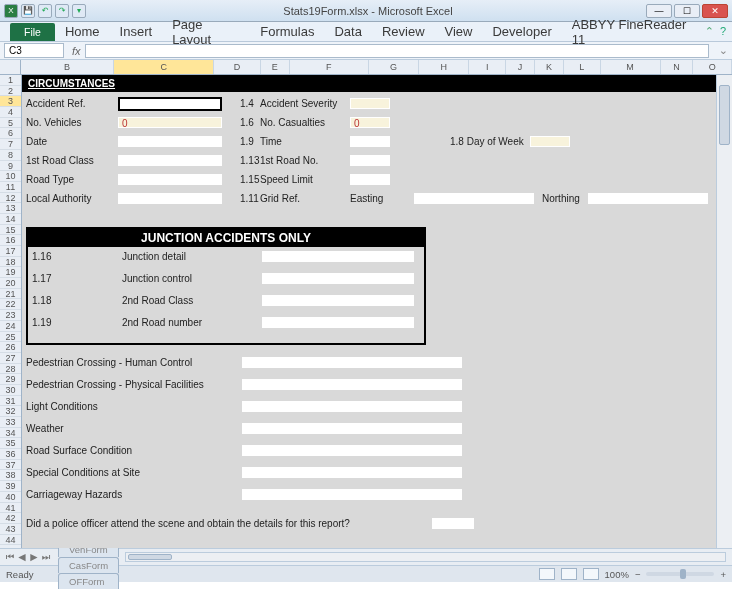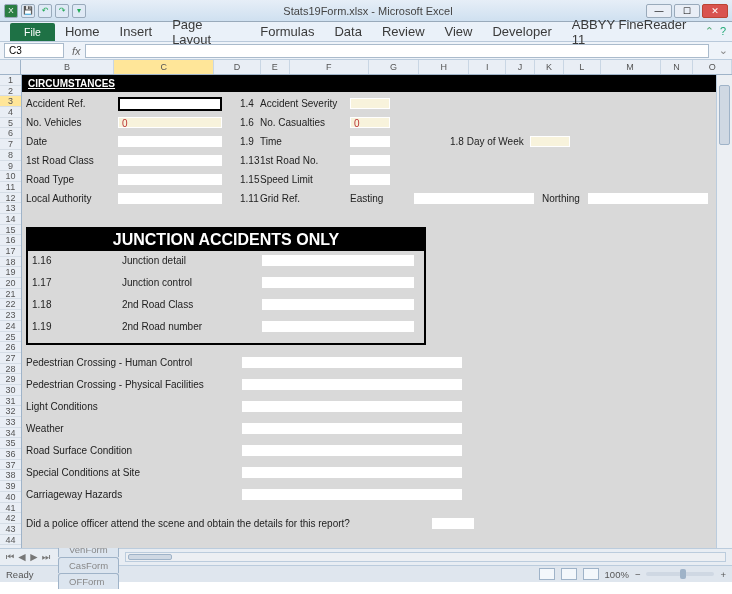--- a/index.html
+++ b/index.html
@@ -48,21 +48,21 @@
 .lbl { width: 92px; }
 .inp { background: #fff; height: 11px; border: 1px solid #fff; }
 .inp.white { background: #fff; }
 .inp.cream { background: #f8f3dc; }
 .inp.thick { border: 2px solid #000; height: 14px; }
 .mid { width: 38px; text-align: left; padding-left: 18px; }
 .lbl2 { width: 90px; }
 .gap { height: 4px; }
 
 .juncbox { position: absolute; left: 4px; top: 152px; width: 400px; height: 118px; border: 2px solid #000; background: #d9d9d9; }
-.junchead { background: #000; color: #fff; font-weight: bold; text-align: center; padding: 2px 0; font-size: 16px; }
+.junchead { background: #000; color: #fff; font-weight: bold; text-align: center; padding: 2px 0; font-size: 12px; }
 .juncrow { display: flex; align-items: center; height: 18px; padding-left: 4px; }
 .juncrow .n { width: 90px; }
 .juncrow .t { width: 140px; }
 .juncrow .f { flex: 1; margin-right: 10px; }
 
 .lower { position: absolute; left: 4px; top: 282px; right: 10px; }
 .lrow { display: flex; align-items: flex-start; height: 16px; }
 .lrow .lt { width: 216px; }
 .lrow .lf { width: 220px; background: #fff; height: 11px; }
 .qrow { display: flex; align-items: center; height: 16px; margin-top: 4px; }

